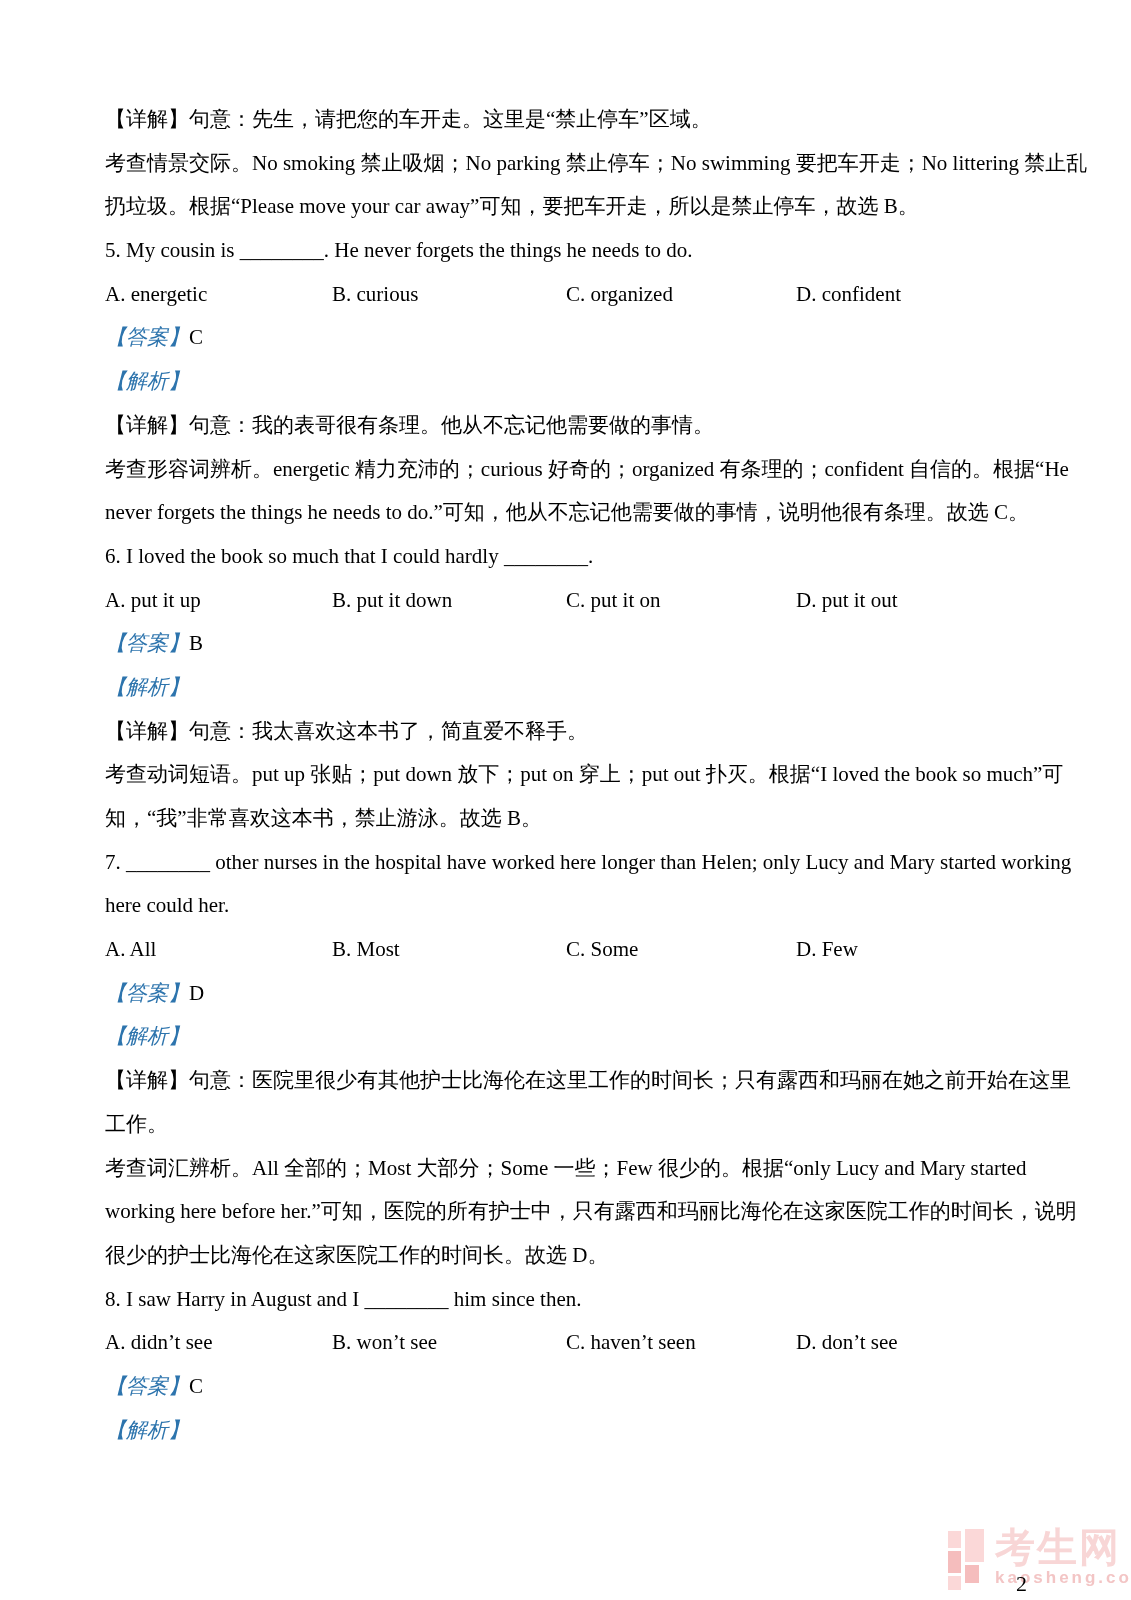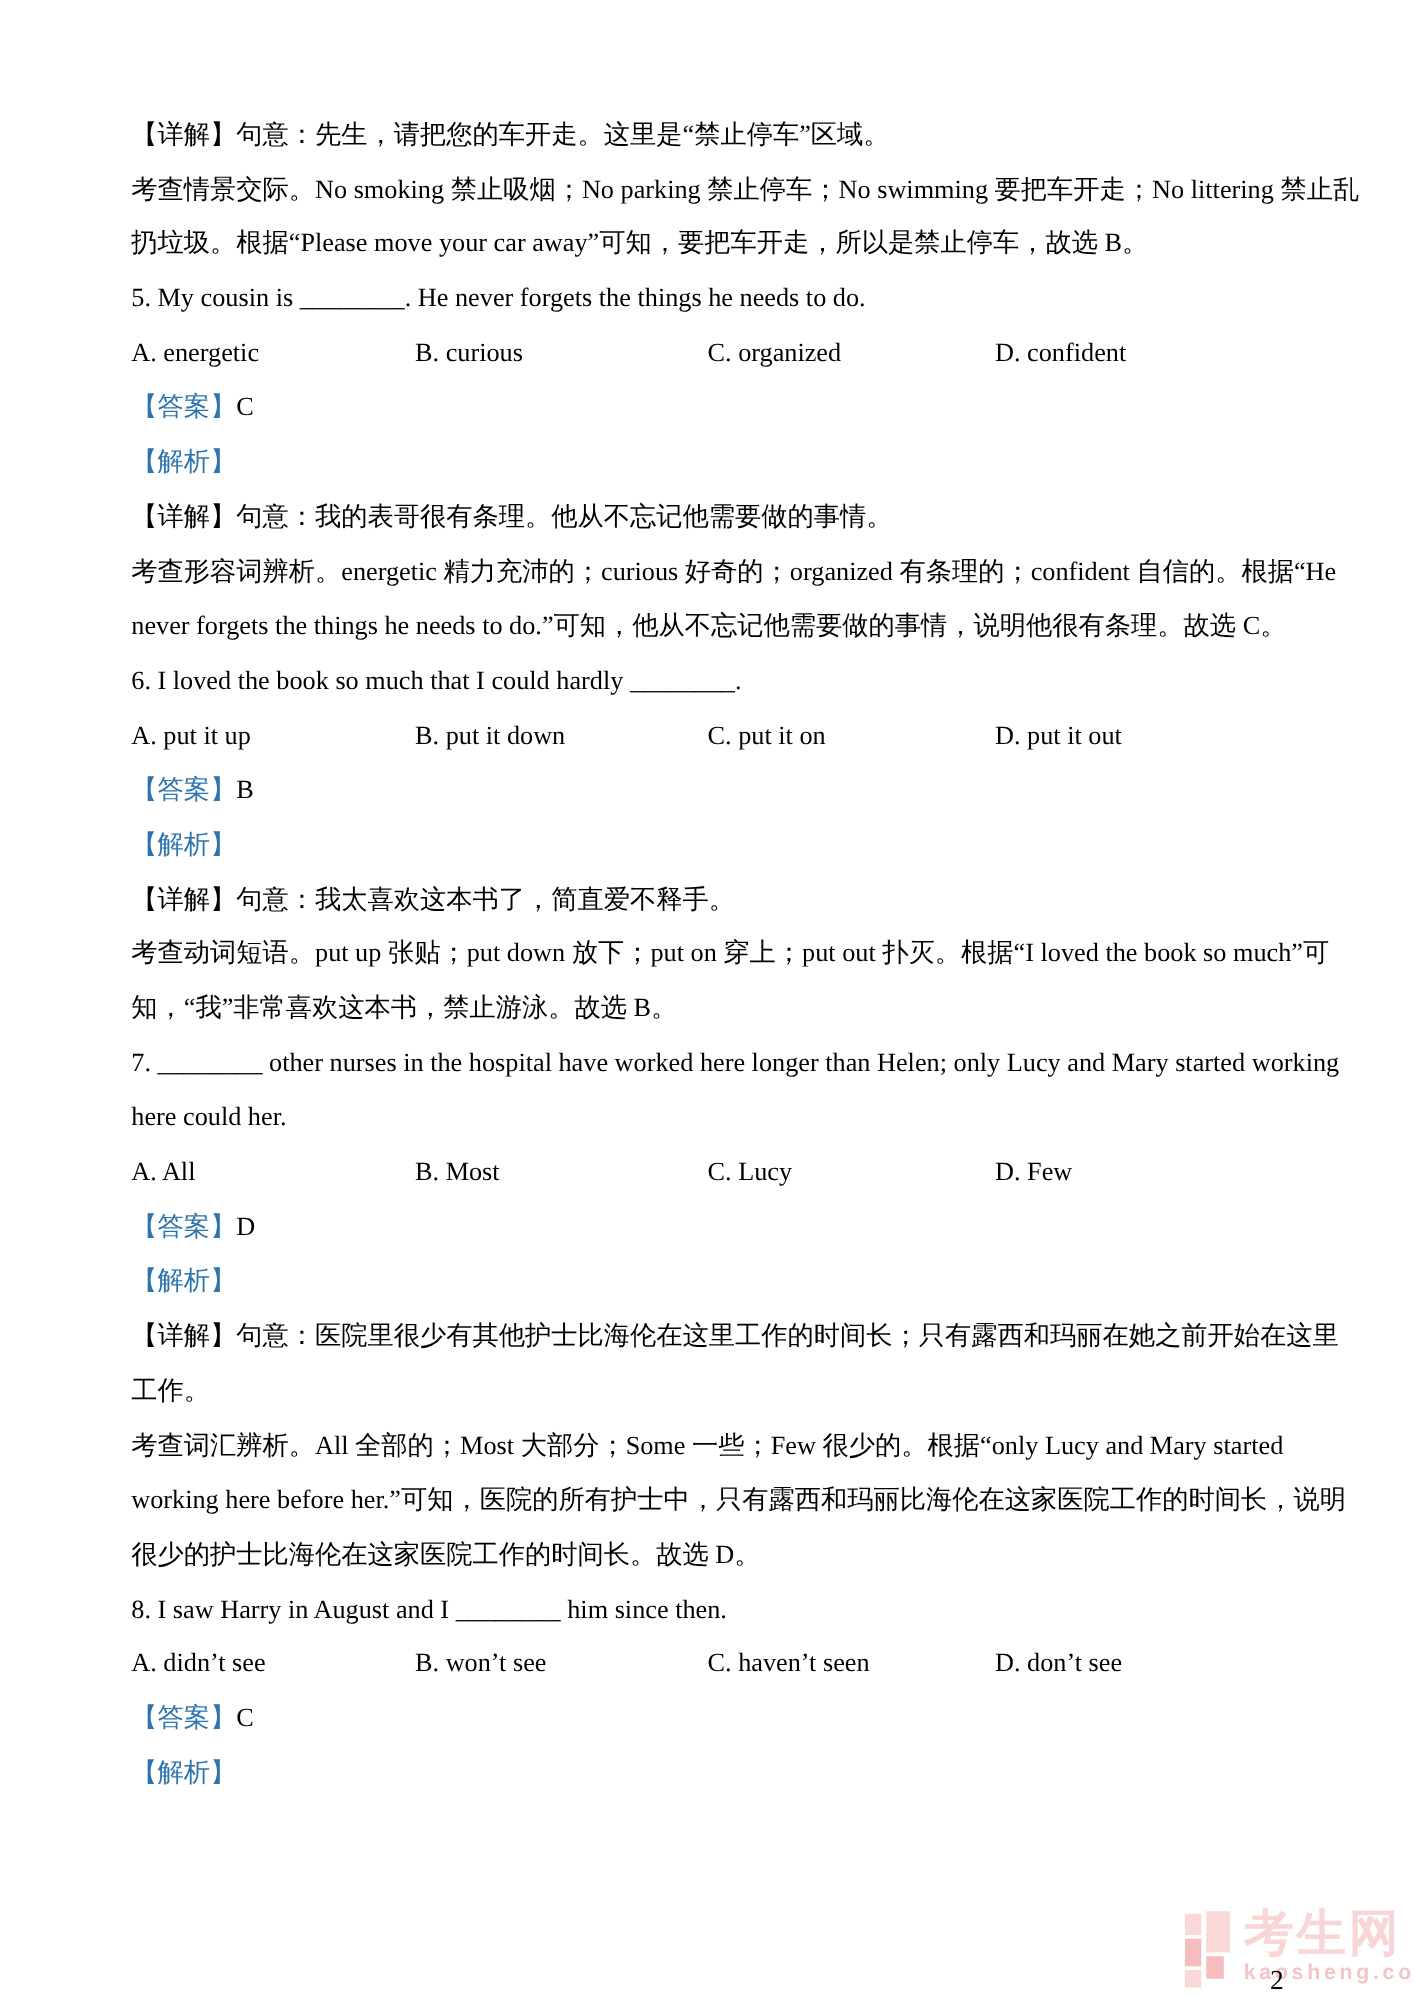--- a/index.html
+++ b/index.html
@@ -17,29 +17,29 @@
     position:relative;
     background:var(--page-bg);
     color:var(--text-color);
     font-family:"Liberation Serif","DejaVu Serif",serif;
     font-size:21px;
     overflow:hidden;
   }
   .doc-content{
     position:absolute;
     left:105px;
-    top:86px;
+    top:98px;
     width:922px;
   }
   .line{
     height:43.7px;
     line-height:43.7px;
     white-space:pre;
   }
-  .blue{color:var(--accent-blue);}
+  .blue{color:var(--accent-blue);font-style:italic;}
   .options-row{
     display:grid;
     grid-template-columns:227px 234px 230px auto;
   }
   .option{white-space:pre;font-family:Liberation Serif, serif;}
   .watermark{
     position:absolute;
     left:946px;
     top:1528px;
     display:flex;
@@ -101,21 +101,21 @@
     <div class="line"><span>never forgets the things he needs to do.”可知，他从不忘记他需要做的事情，说明他很有条理。故选 C。</span></div>
     <div class="line"><span>6. I loved the book so much that I could hardly ________.</span></div>
     <div class="line options-row"><span class="option">A. put it up</span><span class="option">B. put it down</span><span class="option">C. put it on</span><span class="option">D. put it out</span></div>
     <div class="line"><span class="blue">【答案】</span><span>B</span></div>
     <div class="line"><span class="blue">【解析】</span></div>
     <div class="line"><span>【详解】句意：我太喜欢这本书了，简直爱不释手。</span></div>
     <div class="line"><span>考查动词短语。put up 张贴；put down 放下；put on 穿上；put out 扑灭。根据“I loved the book so much”可</span></div>
     <div class="line"><span>知，“我”非常喜欢这本书，禁止游泳。故选 B。</span></div>
     <div class="line"><span>7. ________ other nurses in the hospital have worked here longer than Helen; only Lucy and Mary started working</span></div>
     <div class="line"><span>here could her.</span></div>
-    <div class="line options-row"><span class="option">A. All</span><span class="option">B. Most</span><span class="option">C. Lucy</span><span class="option">D. Few</span></div>
+    <div class="line options-row"><span class="option">A. All</span><span class="option">B. Most</span><span class="option">C. Some</span><span class="option">D. Few</span></div>
     <div class="line"><span class="blue">【答案】</span><span>D</span></div>
     <div class="line"><span class="blue">【解析】</span></div>
     <div class="line"><span>【详解】句意：医院里很少有其他护士比海伦在这里工作的时间长；只有露西和玛丽在她之前开始在这里</span></div>
     <div class="line"><span>工作。</span></div>
     <div class="line"><span>考查词汇辨析。All 全部的；Most 大部分；Some 一些；Few 很少的。根据“only Lucy and Mary started</span></div>
     <div class="line"><span>working here before her.”可知，医院的所有护士中，只有露西和玛丽比海伦在这家医院工作的时间长，说明</span></div>
     <div class="line"><span>很少的护士比海伦在这家医院工作的时间长。故选 D。</span></div>
     <div class="line"><span>8. I saw Harry in August and I ________ him since then.</span></div>
     <div class="line options-row"><span class="option">A. didn’t see</span><span class="option">B. won’t see</span><span class="option">C. haven’t seen</span><span class="option">D. don’t see</span></div>
     <div class="line"><span class="blue">【答案】</span><span>C</span></div>

